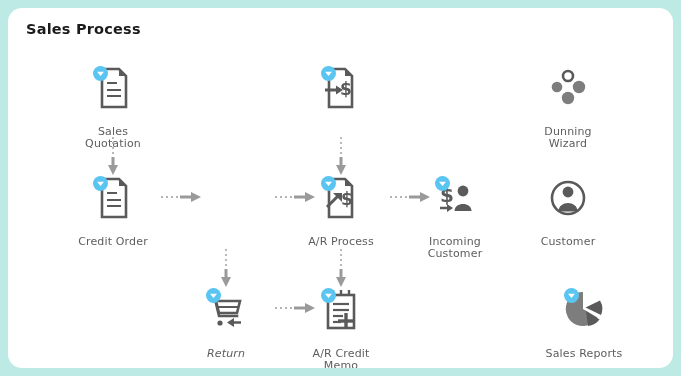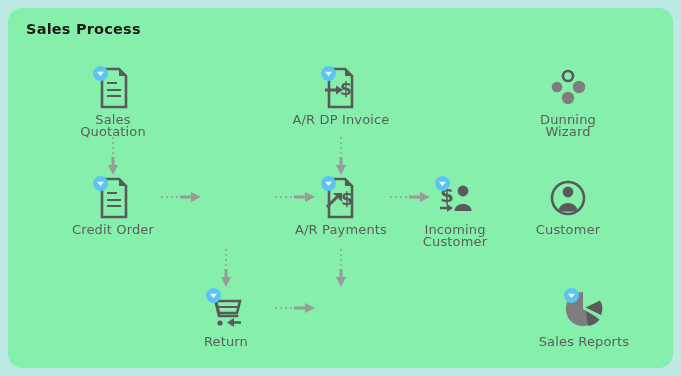--- a/index.html
+++ b/index.html
@@ -12,21 +12,21 @@
     background: #bdeae5;
     font-family: "DejaVu Sans", "Liberation Sans", sans-serif;
     overflow: hidden;
   }
   #card {
     position: absolute;
     left: 8px;
     top: 8px;
     width: 665px;
     height: 360px;
-    background: #86efac;
+    background: #ffffff;
     border-radius: 14px;
     box-sizing: border-box;
     overflow: hidden;
   }
   #title {
     position: absolute;
     left: 18px;
     top: 13px;
     font-size: 14.5px;
     font-weight: bold;
@@ -52,22 +52,22 @@
     top: 0;
   }
   .badge {
     position: absolute;
     right: 1px;
     top: -3px;
     width: 15px;
     height: 15px;
   }
   .label {
-    margin-top: 4px;
-    font-size: 13px;
+    margin-top: 16px;
+    font-size: 11px;
     color: #5d5d5d;
     line-height: 11.5px;
     letter-spacing: 0.15px;
     white-space: pre-line;
   }
   .conn {
     position: absolute;
   }
 </style>
 </head>
@@ -150,21 +150,20 @@
         <path d="M24 3 L24 10 L31 10 Z" fill="#5a5a5a"></path>
         <line x1="4" y1="24" x2="17" y2="24" stroke="#5a5a5a" stroke-width="2.8"></line>
         <polygon points="15,19.5 15,28.5 22,24" fill="#5a5a5a"></polygon>
         <text x="25" y="29" font-family="'DejaVu Sans','Liberation Sans',sans-serif" font-size="17" font-weight="bold" fill="#5a5a5a" text-anchor="middle">$</text>
       </svg>
       <svg class="badge" viewBox="0 0 16 16">
         <circle cx="8" cy="8" r="8" fill="#5bc5f2"></circle>
         <polygon points="4.3,6 11.7,6 8,10.6" fill="#ffffff"></polygon>
       </svg>
     </div>
-    <div class="label">A/R DP Invoice</div>
   </div>
 
   <div class="node" style="left:560px;top:58px;">
     <div class="iconwrap">
       <svg width="40" height="44" viewBox="0 0 40 44">
         <circle cx="20" cy="10" r="5" fill="none" stroke="#5a5a5a" stroke-width="2.6"></circle>
         <circle cx="9" cy="21" r="5.3" fill="#7d7d7d"></circle>
         <circle cx="31" cy="21" r="6.2" fill="#7d7d7d"></circle>
         <circle cx="20" cy="32" r="6.2" fill="#7d7d7d"></circle>
       </svg>
@@ -198,21 +197,21 @@
         <path d="M24 3 L24 10 L31 10 Z" fill="#5a5a5a"></path>
         <line x1="6" y1="31" x2="17" y2="20" stroke="#5a5a5a" stroke-width="3"></line>
         <polygon points="12,17 21,17 21,26" fill="#5a5a5a"></polygon>
         <text x="26" y="29" font-family="'DejaVu Sans','Liberation Sans',sans-serif" font-size="17" font-weight="bold" fill="#5a5a5a" text-anchor="middle">$</text>
       </svg>
       <svg class="badge" viewBox="0 0 16 16">
         <circle cx="8" cy="8" r="8" fill="#5bc5f2"></circle>
         <polygon points="4.3,6 11.7,6 8,10.6" fill="#ffffff"></polygon>
       </svg>
     </div>
-    <div class="label">A/R Payments</div>
+    <div class="label">A/R Process</div>
   </div>
 
   <div class="node" style="left:447px;top:168px;">
     <div class="iconwrap">
       <svg width="40" height="44" viewBox="0 0 40 44">
         <text x="12" y="26" font-family="'DejaVu Sans','Liberation Sans',sans-serif" font-size="20" font-weight="bold" fill="#5a5a5a" text-anchor="middle">$</text>
         <line x1="5" y1="32" x2="14" y2="32" stroke="#5a5a5a" stroke-width="2.6"></line>
         <polygon points="12,28 12,36 18,32" fill="#5a5a5a"></polygon>
         <circle cx="28" cy="15" r="5.4" fill="#5a5a5a"></circle>
         <path d="M19.5 35 C19.5 25.5 36.5 25.5 36.5 35 Z" fill="#5a5a5a"></path>
@@ -230,38 +229,60 @@
     <div class="iconwrap">
       <svg width="40" height="44" viewBox="0 0 40 44">
         <circle cx="20" cy="22" r="16" fill="none" stroke="#5a5a5a" stroke-width="2.6"></circle>
         <circle cx="20" cy="16" r="5.4" fill="#5a5a5a"></circle>
         <path d="M10.5 35.5 C10.5 24 29.5 24 29.5 35.5 Z" fill="#5a5a5a"></path>
       </svg>
     </div>
     <div class="label">Customer</div>
   </div>
 
-  <div class="node" style="left:218px;top:280px;">
+  <div class="node" style="left:218px;top:280px;font-style:italic;">
     <div class="iconwrap">
       <svg width="40" height="44" viewBox="0 0 40 44">
         <path d="M3 7 H8 L13 28 H31" fill="none" stroke="#5a5a5a" stroke-width="2.6" stroke-linecap="square"></path>
         <path d="M10 13 H34 L31 25 H13 Z" fill="none" stroke="#5a5a5a" stroke-width="2.6"></path>
         <line x1="12" y1="19" x2="33" y2="19" stroke="#5a5a5a" stroke-width="2.2"></line>
         <circle cx="14" cy="35" r="2.6" fill="#5a5a5a"></circle>
         <line x1="26" y1="34.5" x2="35" y2="34.5" stroke="#5a5a5a" stroke-width="2.6"></line>
         <polygon points="28,30 28,39 21,34.5" fill="#5a5a5a"></polygon>
       </svg>
       <svg class="badge" viewBox="0 0 16 16">
         <circle cx="8" cy="8" r="8" fill="#5bc5f2"></circle>
         <polygon points="4.3,6 11.7,6 8,10.6" fill="#ffffff"></polygon>
       </svg>
     </div>
     <div class="label">Return</div>
   </div>
 
+  <div class="node" style="left:333px;top:280px;">
+    <div class="iconwrap">
+      <svg width="40" height="44" viewBox="0 0 40 44">
+        <line x1="12" y1="2" x2="12" y2="8" stroke="#5a5a5a" stroke-width="2.4"></line>
+        <line x1="20" y1="2" x2="20" y2="8" stroke="#5a5a5a" stroke-width="2.4"></line>
+        <line x1="28" y1="2" x2="28" y2="8" stroke="#5a5a5a" stroke-width="2.4"></line>
+        <rect x="7" y="7" width="26" height="33" fill="none" stroke="#5a5a5a" stroke-width="2.6"></rect>
+        <line x1="12" y1="16" x2="28" y2="16" stroke="#5a5a5a" stroke-width="2.2"></line>
+        <line x1="12" y1="22" x2="28" y2="22" stroke="#5a5a5a" stroke-width="2.2"></line>
+        <line x1="12" y1="28" x2="22" y2="28" stroke="#5a5a5a" stroke-width="2.2"></line>
+        <line x1="12" y1="34" x2="20" y2="34" stroke="#5a5a5a" stroke-width="2.2"></line>
+        <line x1="25" y1="25" x2="25" y2="41" stroke="#5a5a5a" stroke-width="3.4"></line>
+        <line x1="17" y1="33" x2="33" y2="33" stroke="#5a5a5a" stroke-width="3.4"></line>
+      </svg>
+      <svg class="badge" viewBox="0 0 16 16">
+        <circle cx="8" cy="8" r="8" fill="#5bc5f2"></circle>
+        <polygon points="4.3,6 11.7,6 8,10.6" fill="#ffffff"></polygon>
+      </svg>
+    </div>
+    <div class="label">A/R Credit
+Memo</div>
+  </div>
 
   <div class="node" style="left:576px;top:280px;">
     <div class="iconwrap">
       <svg width="40" height="44" viewBox="0 0 40 44">
         <path d="M19 21 L19 4 A17 17 0 1 0 33.5 29.5 Z" fill="#7d7d7d"></path>
         <path d="M21.5 19.5 L36 12.5 A16 16 0 0 1 37 27 Z" fill="#5a5a5a"></path>
         <path d="M22 23 L35.5 31.5 A16 16 0 0 1 24 38 Z" fill="#5a5a5a"></path>
       </svg>
       <svg class="badge" viewBox="0 0 16 16">
         <circle cx="8" cy="8" r="8" fill="#5bc5f2"></circle>

